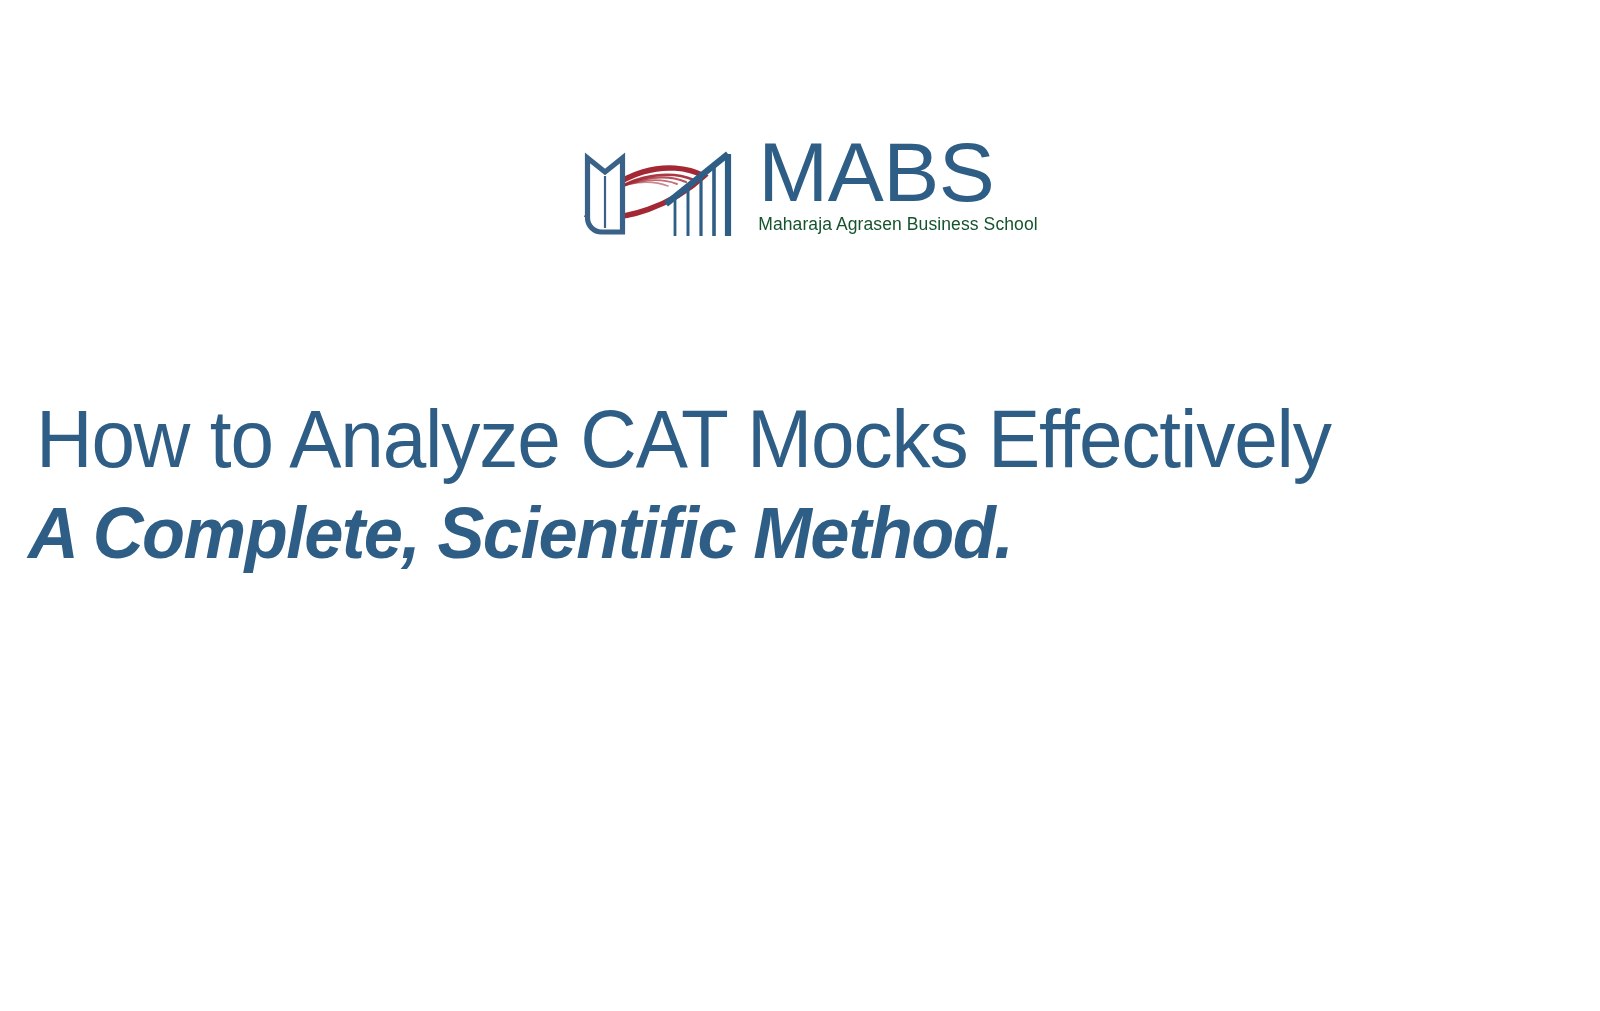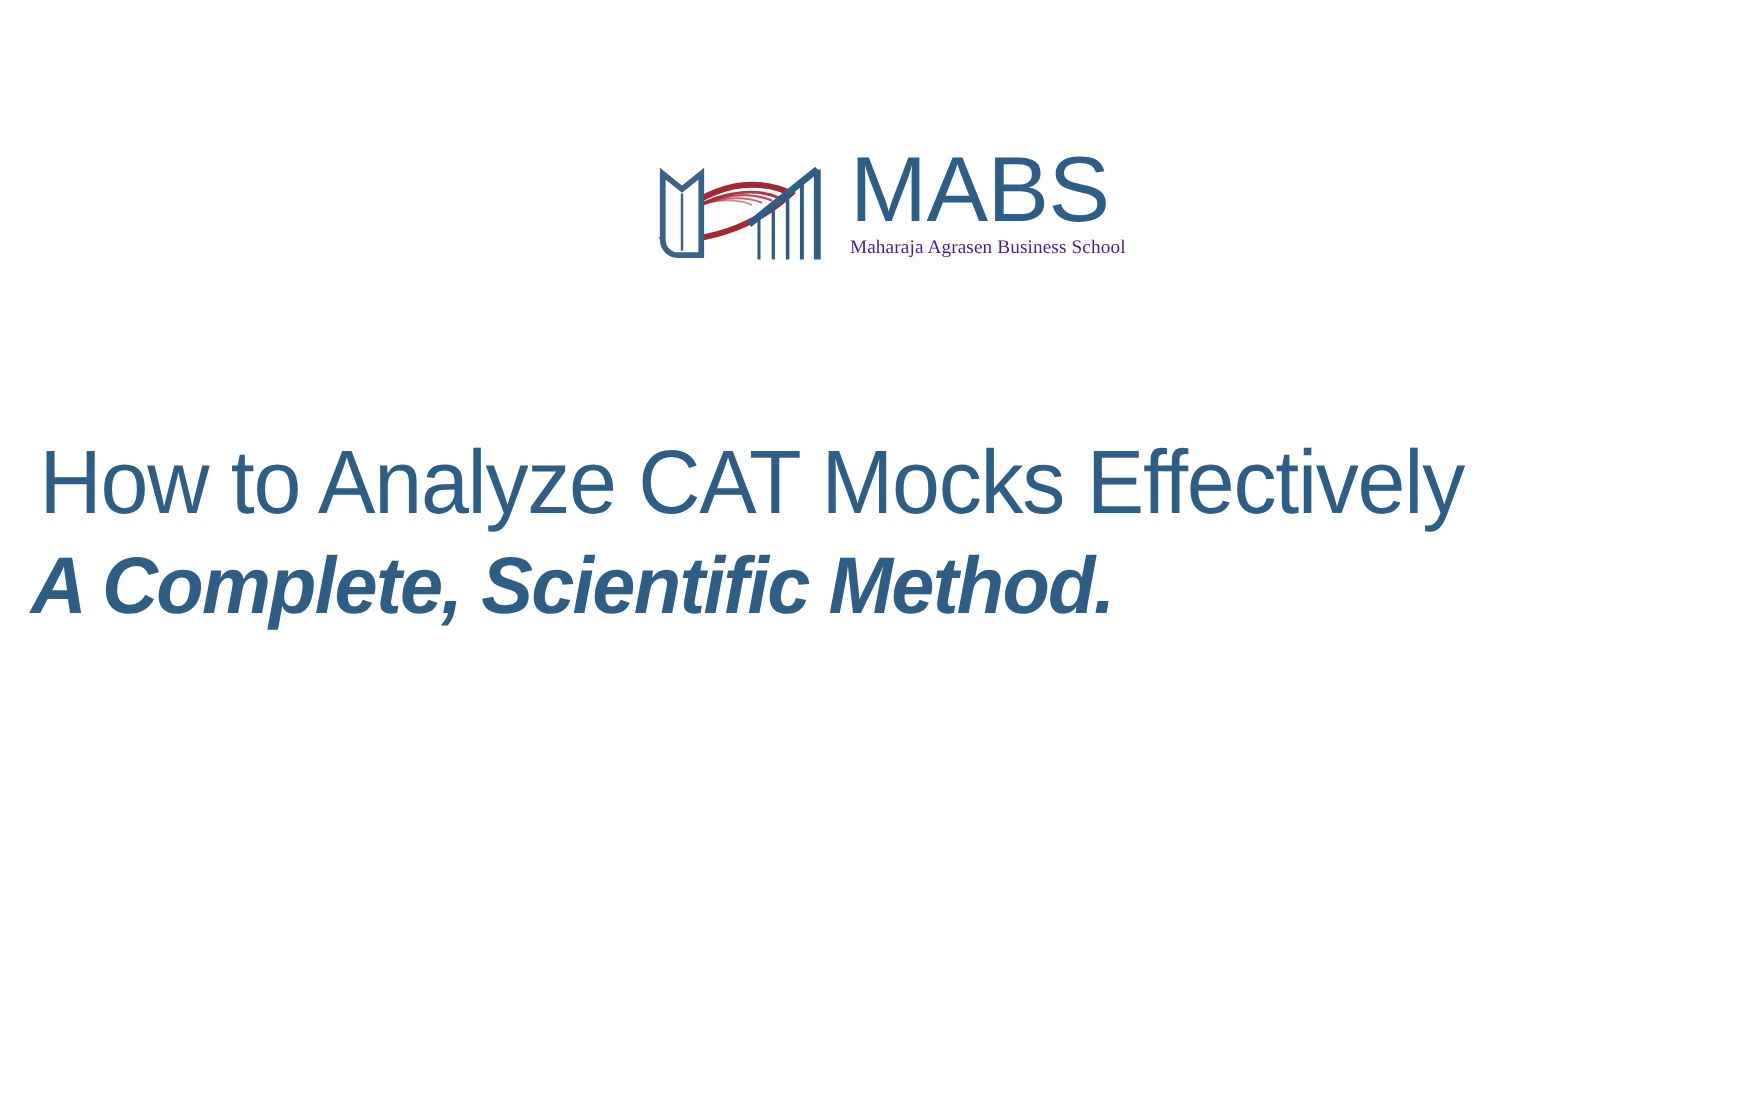--- a/index.html
+++ b/index.html
@@ -53,26 +53,26 @@
   .logo-wordmark {
     font-family: "Liberation Sans", sans-serif;
     font-size: 84px;
     line-height: 0.92;
     font-weight: 300;
     letter-spacing: -0.5px;
     color: #2e5e85;
     white-space: nowrap;
   }
   .logo-tagline {
-    font-family: Liberation Serif, serif;
+    font-family: Liberation Sans, sans-serif;
     font-size: 17.5px;
     line-height: 1.1;
     font-weight: 400;
     letter-spacing: 0.1px;
-    color: #4c1d95;
+    color: #14532d;
     white-space: nowrap;
     margin-top: 4px;
   }
 
   
   .headline-block {
     position: absolute;
     left: 0;
     right: 0;
     top: 396px;

